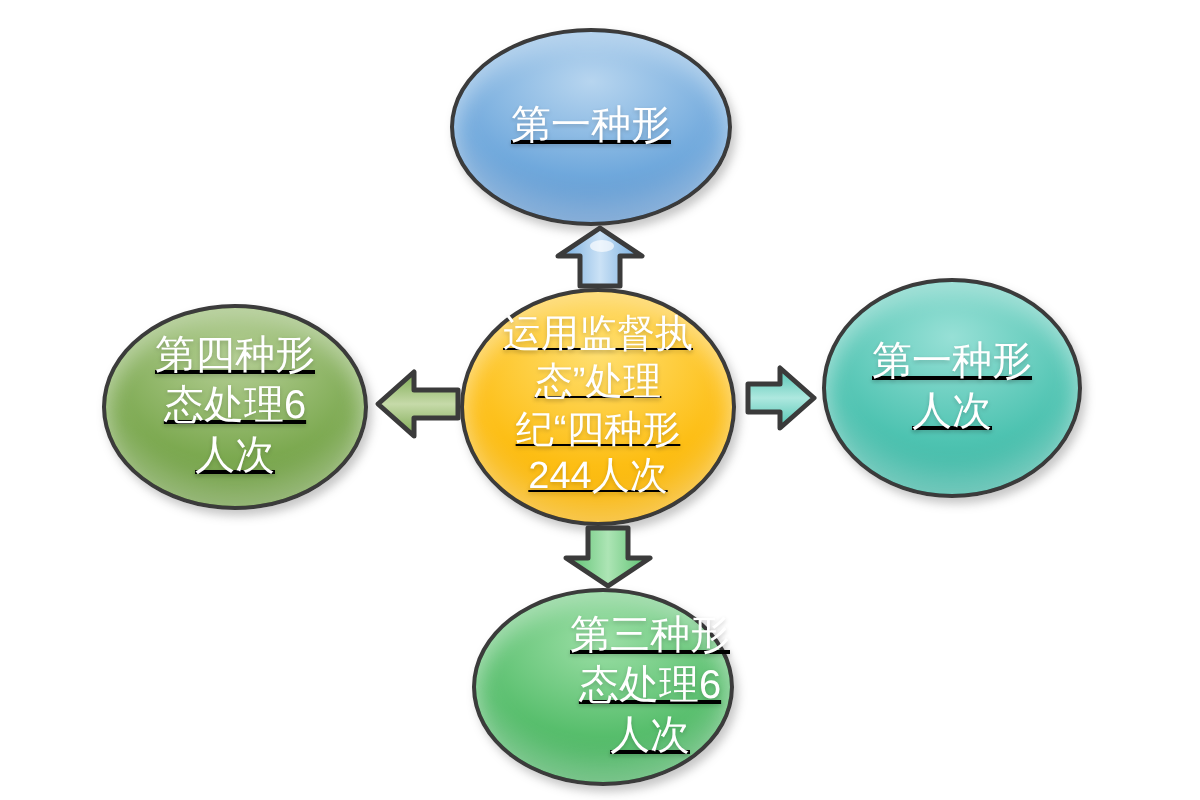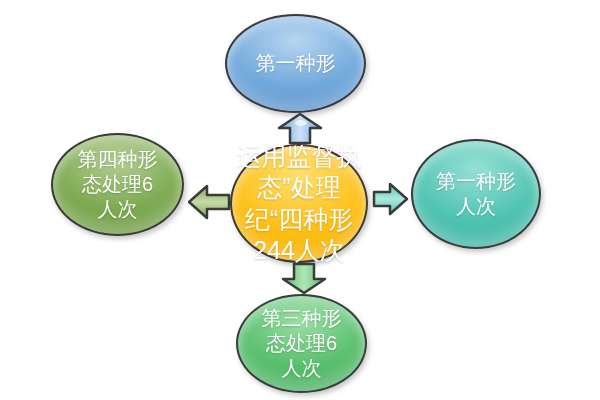--- a/index.html
+++ b/index.html
@@ -8,42 +8,42 @@
     position:relative;width:600px;height:400px;background:#ffffff;overflow:hidden;
   }
   .node{
     position:absolute;border-radius:50%;
     border:2.5px solid #3b3b3b;
     box-sizing:border-box;
     background:radial-gradient(ellipse 105% 95% at 50% 26%, var(--light) 0%, var(--fill) 52%, var(--dark) 100%);
     box-shadow:2px 3px 5px rgba(130,130,130,.45),
                inset 0 7px 10px rgba(255,255,255,.35),
                inset 0 -9px 14px rgba(255,255,255,.28);
-    display:flex;align-items:center;justify-content:center;
+    display:flex;align-items:center;justify-content:center;text-decoration:underline;
   }
   .node-text{
     color:#ffffff;text-align:center;font-size:20px;line-height:1.26;
     text-shadow:0 1px 2px rgba(0,0,0,.18);
     white-space:nowrap;
   }
-  .node-text.small{font-size:25px;}
+  .node-text.small{font-size:19px;}
   .arrow{position:absolute;}
 </style>
 </head>
 <body>
 
 <div class="canvas">
 
   <div class="node" style="left: 225px; top: 14px; width: 141px; height: 99px; --fill: #6FA8DC; --light: #B7D5EF; --dark: #4A7EBB;">
     <div class="node-text">
       <div>第一种形</div>
     </div>
   </div>
 
-  <div class="node" style="left: 51px; top: 133px; width: 133px; height: 103px; --fill: #7CA950; --light: #B4CE94; --dark: #63913B;">
+  <div class="node" style="left: 51px; top: 152px; width: 133px; height: 103px; --fill: #7CA950; --light: #B4CE94; --dark: #63913B;">
     <div class="node-text">
       <div>第四种形</div>
       <div>态处理6</div>
       <div>人次</div>
     </div>
   </div>
 
   <div class="node" style="left: 230px; top: 144px; width: 138px; height: 119px; --fill: #FDBE14; --light: #FFDF70; --dark: #EFA800;">
     <div class="node-text small">
       <div>运用监督执</div>
@@ -53,21 +53,21 @@
     </div>
   </div>
 
   <div class="node" style="left: 411px; top: 139px; width: 130px; height: 110px; --fill: #4EC3B1; --light: #97E0D6; --dark: #2FA795;">
     <div class="node-text">
       <div>第一种形</div>
       <div>人次</div>
     </div>
   </div>
 
-  <div class="node" style="left: 236px; top: 294px; width: 131px; height: 99px; --fill: #57BE6C; --light: #9CDFA6; --dark: #3BA256;">
+  <div class="node" style="left: 236px; top: 294px; width: 131px; height: 99px; justify-content: flex-end; --fill: #57BE6C; --light: #9CDFA6; --dark: #3BA256;">
     <div class="node-text">
       <div>第三种形</div>
       <div>态处理6</div>
       <div>人次</div>
     </div>
   </div>
 
   <svg class="arrow" style="left:277px;top:112px" width="46" height="33" viewBox="0 0 46 33">
     <defs>
       <linearGradient id="grad-up" x1="0" y1="0" x2="1" y2="0">

